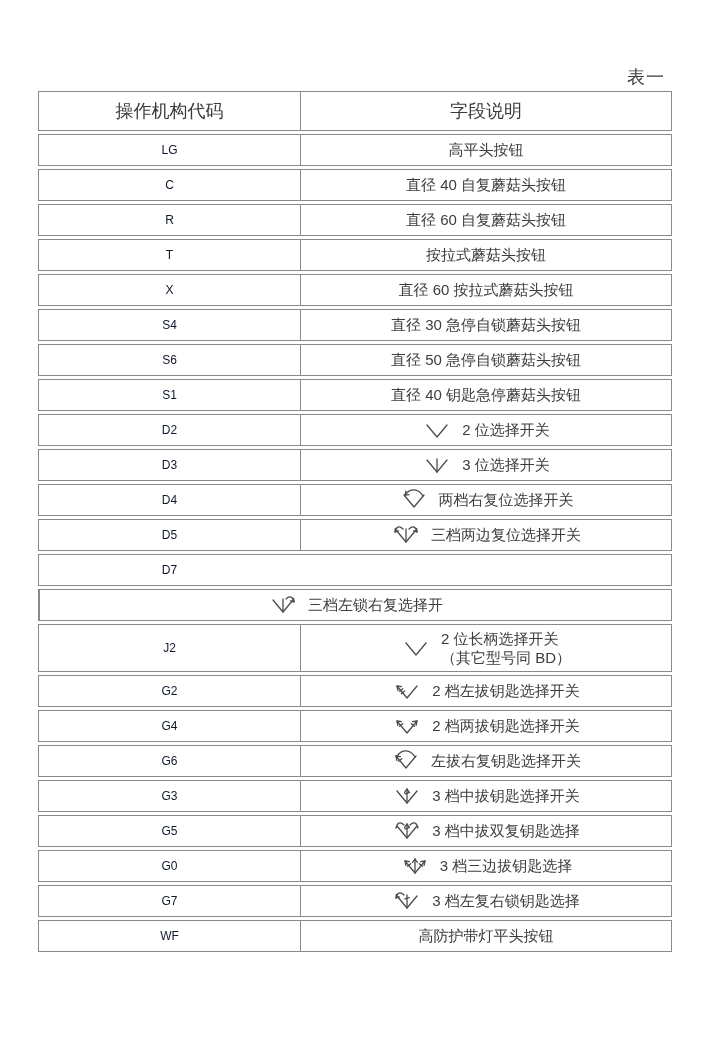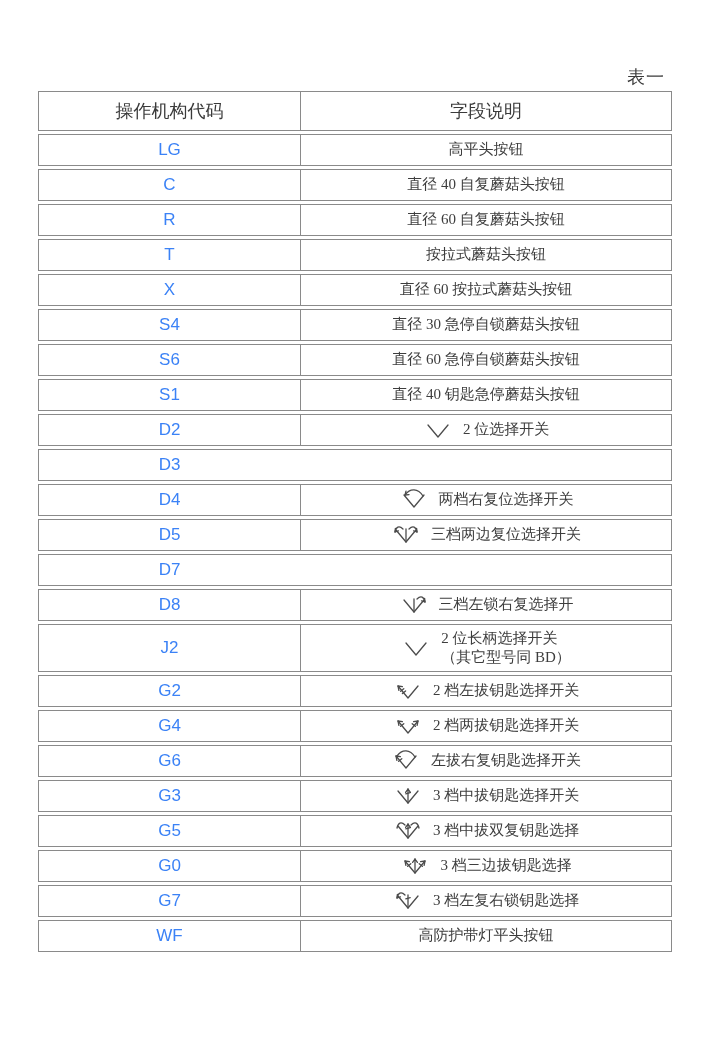--- a/index.html
+++ b/index.html
@@ -39,35 +39,35 @@
   .row.normal { height: 32px; }
   .row.tall { height: 48px; }
   .cell {
     display: flex;
     align-items: center;
     justify-content: center;
   }
   .code-cell {
     width: 261px;
     flex: 0 0 261px;
-    font-size: 17px;
-    color: #3b82f6;
+    font-size: 12px;
+    color: #0f172a;
   }
   .desc-cell {
     flex: 1;
     border-left: 1px solid #8a8a8a;
     font-size: 15px;
     color: #3d3d3d;
     gap: 10px;
     padding: 0 6px;
   }
   .header-row .cell { font-size: 18px; color: #3a3a3a; }
   .icon { display: inline-flex; align-items: center; }
   .icon svg { display: block; }
-  .desc-text { text-align: center; line-height: 1.28; font-family: Liberation Serif, serif; }
+  .desc-text { text-align: center; line-height: 1.28; }
   .tall .desc-text { text-align: left; }
 </style>
 </head>
 <body>
 
 <div class="page">
   <div class="table-label">表一</div>
 
   <div class="code-table">
     <div class="row header-row">
@@ -120,21 +120,21 @@
           <div class="cell desc-cell">
             <div class="desc-text">
               <div>直径 30 急停自锁蘑菇头按钮</div>
             </div>
           </div>
         </div>
         <div class="row normal">
           <div class="cell code-cell">S6</div>
           <div class="cell desc-cell">
             <div class="desc-text">
-              <div>直径 60 急停自锁蘑菇头按钮</div>
+              <div>直径 50 急停自锁蘑菇头按钮</div>
             </div>
           </div>
         </div>
         <div class="row normal">
           <div class="cell code-cell">S1</div>
           <div class="cell desc-cell">
             <div class="desc-text">
               <div>直径 40 钥匙急停蘑菇头按钮</div>
             </div>
           </div>
@@ -147,20 +147,31 @@
                 <path d="M5,6 L15,18 L25,6"></path>
               </svg>
             </span>
             <div class="desc-text">
               <div>2 位选择开关</div>
             </div>
           </div>
         </div>
         <div class="row normal">
           <div class="cell code-cell">D3</div>
+          <div class="cell desc-cell">
+            <span class="icon">
+              <svg width="30" height="22" viewBox="0 0 30 22" fill="none" stroke="#4c4c4c" stroke-width="1.3" stroke-linecap="round" stroke-linejoin="round">
+                <path d="M5,6 L15,18 L25,6"></path>
+                <path d="M15,18 L15,5"></path>
+              </svg>
+            </span>
+            <div class="desc-text">
+              <div>3 位选择开关</div>
+            </div>
+          </div>
         </div>
         <div class="row normal">
           <div class="cell code-cell">D4</div>
           <div class="cell desc-cell">
             <span class="icon">
               <svg width="30" height="22" viewBox="0 0 30 22" fill="none" stroke="#4c4c4c" stroke-width="1.3" stroke-linecap="round" stroke-linejoin="round">
                 <path d="M5,6 L15,18 L25,6"></path>
                 <path d="M24,7 C19,-1 11,-1 6,6"></path>
                 <path d="M6,6 l1,-3.8 M6,6 l4,-0.4"></path>
               </svg>
@@ -185,21 +196,20 @@
             </span>
             <div class="desc-text">
               <div>三档两边复位选择开关</div>
             </div>
           </div>
         </div>
         <div class="row normal">
           <div class="cell code-cell">D7</div>
         </div>
         <div class="row normal">
-          <div class="cell code-cell">D8</div>
           <div class="cell desc-cell">
             <span class="icon">
               <svg width="30" height="22" viewBox="0 0 30 22" fill="none" stroke="#4c4c4c" stroke-width="1.3" stroke-linecap="round" stroke-linejoin="round">
                 <path d="M5,6 L15,18 L25,6"></path>
                 <path d="M15,18 L15,5"></path>
                 <path d="M18,5 C22,1 25,3 26,8"></path>
                 <path d="M26,8 l-0.4,-3.6 M26,8 l-3.4,-1.2"></path>
               </svg>
             </span>
             <div class="desc-text">

